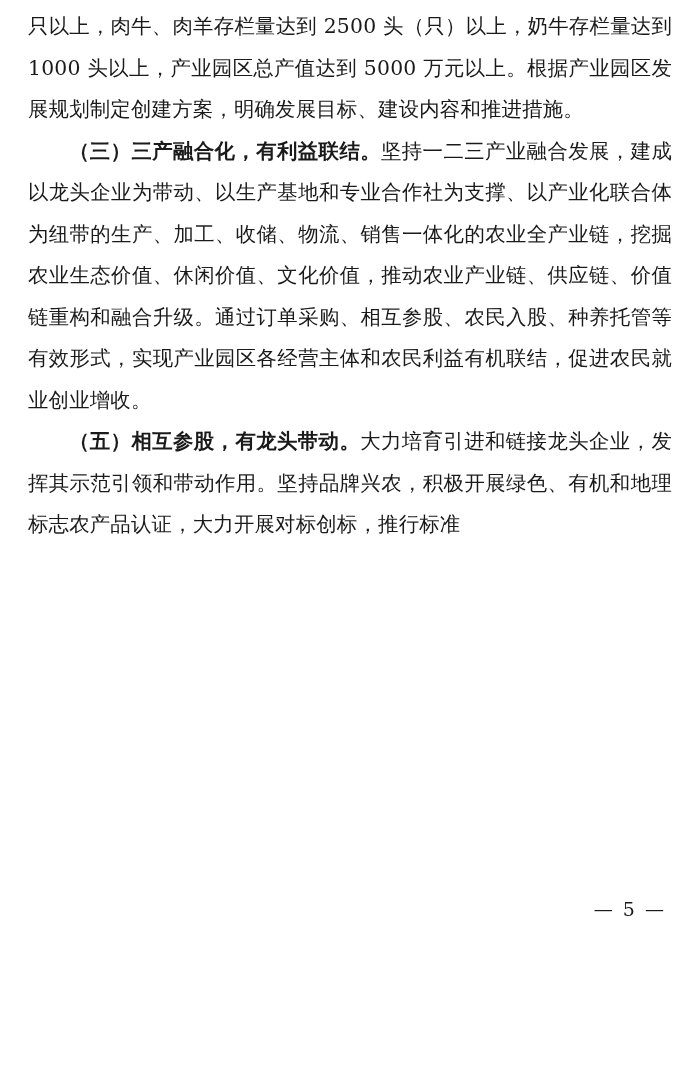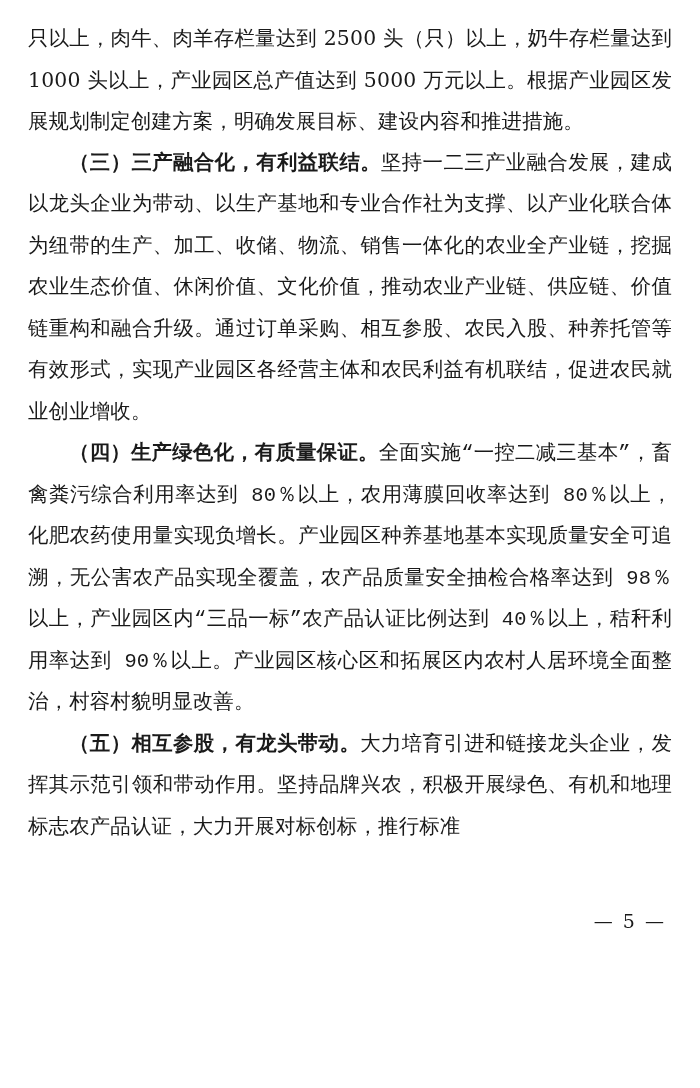--- a/index.html
+++ b/index.html
@@ -11,21 +11,21 @@
     height: 1088px;
     background: #ffffff;
     font-family: "DejaVu Serif", "Liberation Serif", serif;
     color: #1a1a1a;
     position: relative;
     overflow: hidden;
   }
   .page {
     position: absolute;
     left: 0;
-    top: 12px;
+    top: 0;
     width: 700px;
     height: 968px;
     box-sizing: border-box;
     padding: 6px 28px 0 28px;
   }
   .body-text {
     font-size: 20.4px;
     line-height: 41.5px;
     text-align: justify;
     text-justify: inter-ideograph;
@@ -33,21 +33,20 @@
   }
   .para {
     margin: 0;
     text-indent: 0;
   }
   .para + .para {
     margin-top: 0px;
   }
   .indent {
     text-indent: 41px;
-    font-family: Liberation Mono, monospace;
   }
   .b {
     font-weight: bold;
   }
   .footer {
     position: absolute;
     right: 34px;
     bottom: 48px;
     font-size: 19px;
     letter-spacing: 2px;
@@ -62,23 +61,20 @@
   <div class="body-text">
 
     <p class="para">
       <span>只以上，肉牛、肉羊存栏量达到 2500 头（只）以上，奶牛存栏量达到 1000 头以上，产业园区总产值达到 5000 万元以上。根据产业园区发展规划制定创建方案，明确发展目标、建设内容和推进措施。</span>
     </p>
 
     <p class="para indent">
       <span class="b">（三）三产融合化，有利益联结。</span><span>坚持一二三产业融合发展，建成以龙头企业为带动、以生产基地和专业合作社为支撑、以产业化联合体为纽带的生产、加工、收储、物流、销售一体化的农业全产业链，挖掘农业生态价值、休闲价值、文化价值，推动农业产业链、供应链、价值链重构和融合升级。通过订单采购、相互参股、农民入股、种养托管等有效形式，实现产业园区各经营主体和农民利益有机联结，促进农民就业创业增收。</span>
     </p>
 
-    <p class="para indent">
-      <span class="b">（四）生产绿色化，有质量保证。</span><span>全面实施“一控二减三基本”，畜禽粪污综合利用率达到 80％以上，农用薄膜回收率达到 80％以上，化肥农药使用量实现负增长。产业园区种养基地基本实现质量安全可追溯，无公害农产品实现全覆盖，农产品质量安全抽检合格率达到 98％以上，产业园区内“三品一标”农产品认证比例达到 40％以上，秸秆利用率达到 90％以上。产业园区核心区和拓展区内农村人居环境全面整治，村容村貌明显改善。</span>
-    </p>
 
     <p class="para indent">
       <span class="b">（五）相互参股，有龙头带动。</span><span>大力培育引进和链接龙头企业，发挥其示范引领和带动作用。坚持品牌兴农，积极开展绿色、有机和地理标志农产品认证，大力开展对标创标，推行标准</span>
     </p>
 
   </div>
 
   <div class="footer">— 5 —</div>
 
 </div>

